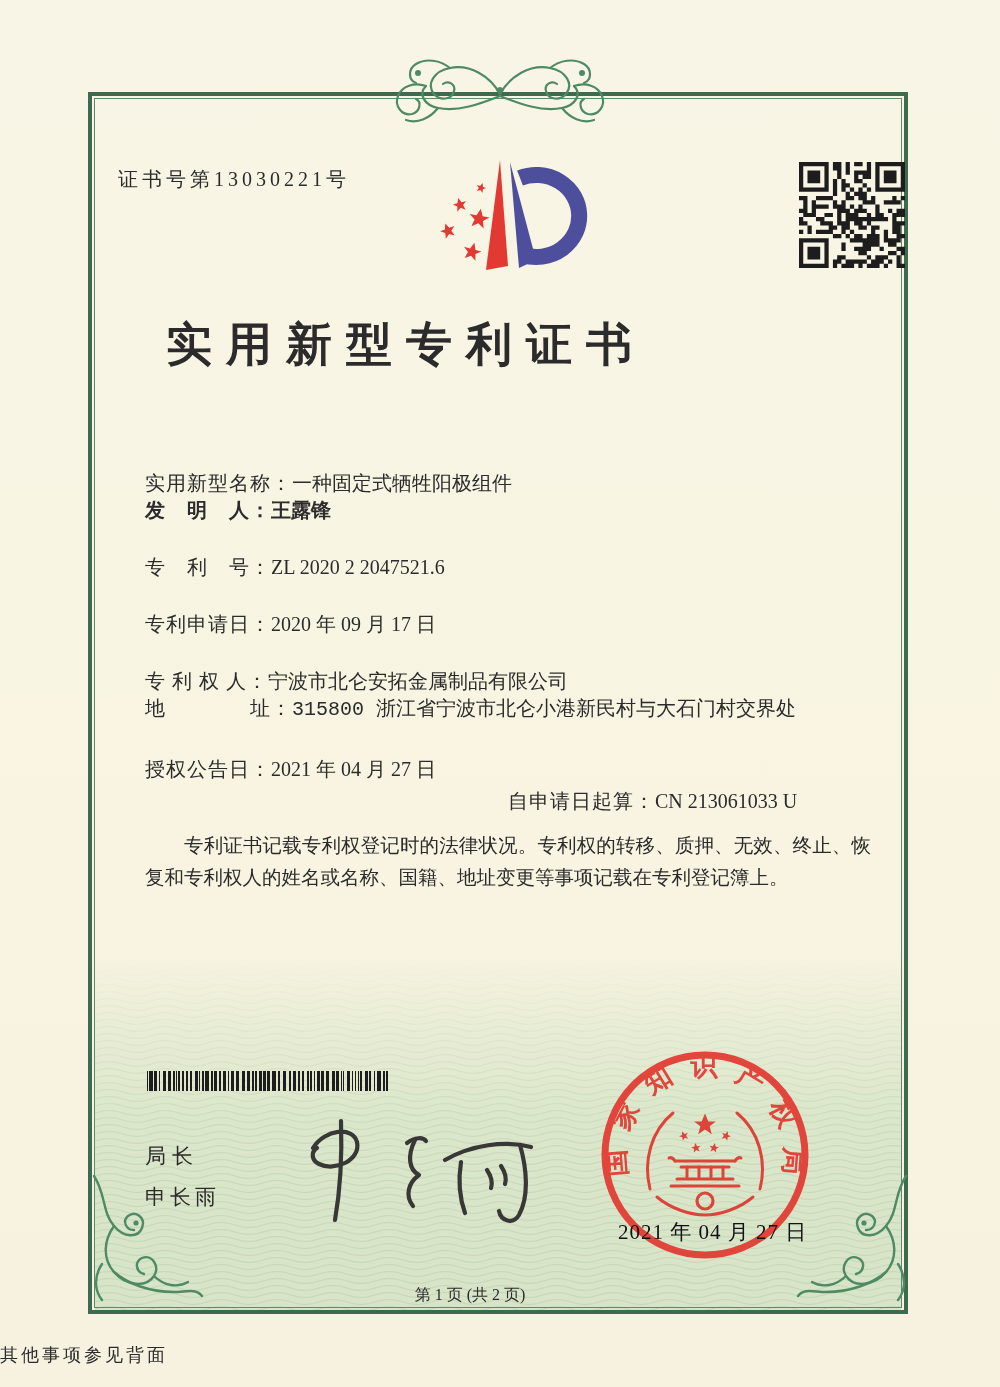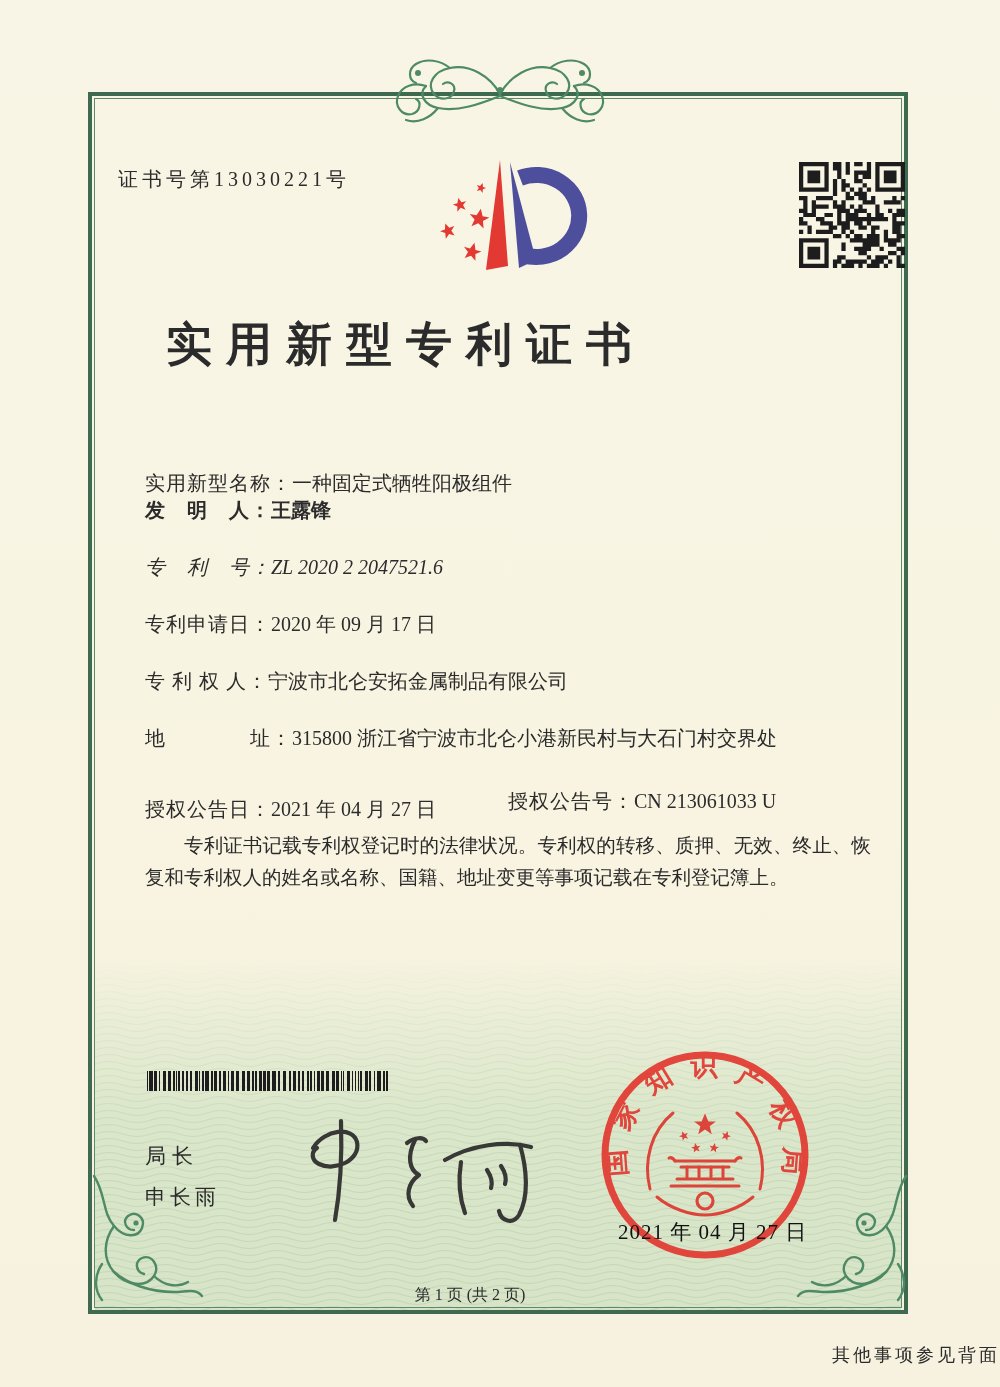--- a/index.html
+++ b/index.html
@@ -29,21 +29,21 @@
   .title{left:0;top:314px;width:812px;text-align:center;font-size:46px;font-weight:bold;letter-spacing:14px;}
   .row{left:145px;font-size:20px;white-space:nowrap;}
   .row .lab{letter-spacing:1px;}
   .para-wrap{left:145px;top:830px;width:726px;font-size:19.5px;line-height:32px;text-align:justify;}
   .para{text-indent:2em;margin:0;}
   .barcode{left:145px;top:1071px;width:246px;height:20px;}
   .sig-title{left:145px;top:1142px;font-size:21px;letter-spacing:6px;text-align:center;}
   .sig-name{left:145px;top:1183px;font-size:21px;letter-spacing:4px;}
   .seal-date{left:618px;top:1218px;font-size:21px;letter-spacing:1px;color:#111;z-index:6;}
   .page-info{left:0;top:1285px;width:940px;text-align:center;font-size:16px;z-index:5;}
-  .footer-note{left:0;top:1343px;width:1000px;text-align:right;font-size:18px;letter-spacing:3px;}
+  .footer-note{left:0;top:1343px;width:1000px;text-align:left;font-size:18px;letter-spacing:3px;}
   .qr{left:799px;top:162px;width:106px;height:106px;}
   .logo{left:420px;top:140px;}
   .seal{left:595px;top:1045px;z-index:5;}
   .signature{left:295px;top:1116px;z-index:5;}
   .orn{color:#4e8a63;}
 </style>
 </head>
 <body>
 
 <div class="abs green-zone">
@@ -165,38 +165,38 @@
 </div>
 
 <div class="abs title">实用新型专利证书</div>
 
 <div class="abs row" style="top:440px;margin-top:30px;">
   <span class="lab">实用新型名称：</span><span>一种固定式牺牲阳极组件</span>
 </div>
 <div class="abs row" style="top:497px;font-weight:bold;">
   <span class="lab">发　明　人：</span><span>王露锋</span>
 </div>
-<div class="abs row" style="top:554px;font-style:italic;">
+<div class="abs row" style="top:554px;">
   <span class="lab">专　利　号：</span><span>ZL 2020 2 2047521.6</span>
 </div>
 <div class="abs row" style="top:611px;">
   <span class="lab">专利申请日：</span><span>2020 年 09 月 17 日</span>
 </div>
 <div class="abs row" style="top:668px;">
   <span class="lab">专 利 权 人：</span><span>宁波市北仑安拓金属制品有限公司</span>
 </div>
-<div class="abs row" style="top:725px;">
+<div class="abs row" style="top:695px;font-family:Liberation Mono, monospace;">
   <span class="lab">地　　　　址：</span><span>315800 浙江省宁波市北仑小港新民村与大石门村交界处</span>
 </div>
 
-<div class="abs row" style="top:796px;">
+<div class="abs row" style="top:756px;">
   <span class="lab">授权公告日：</span><span>2021 年 04 月 27 日</span>
 </div>
 <div class="abs row" style="top:788px;left:508px;">
-  <span class="lab">授权公告号：</span><span>CN 213061033 U</span>
+  <span class="lab">自申请日起算：</span><span>CN 213061033 U</span>
 </div>
 
 <div class="abs para-wrap">
   <p class="para">专利证书记载专利权登记时的法律状况。专利权的转移、质押、无效、终止、恢复和专利权人的姓名或名称、国籍、地址变更等事项记载在专利登记簿上。</p>
 </div>
 
 <div class="abs barcode">
   <svg id="bcsvg" width="246" height="20" viewBox="0 0 246 20">
       <rect x="2" y="0" width="1" height="20" fill="#1d1d1d"></rect>
       <rect x="4" y="0" width="4" height="20" fill="#1d1d1d"></rect>

